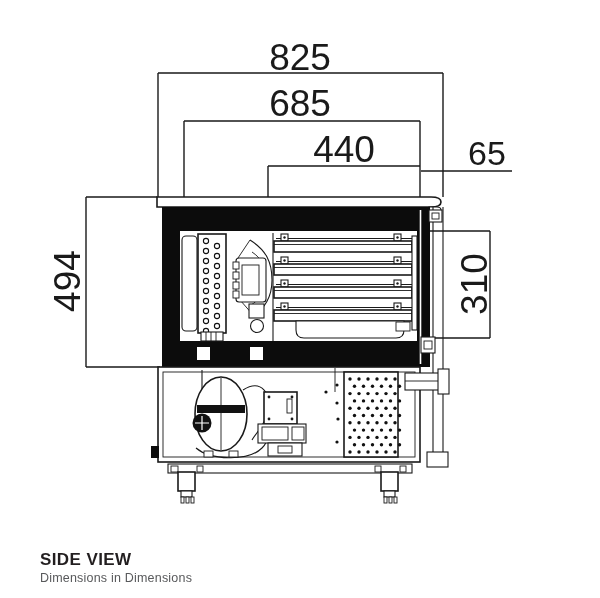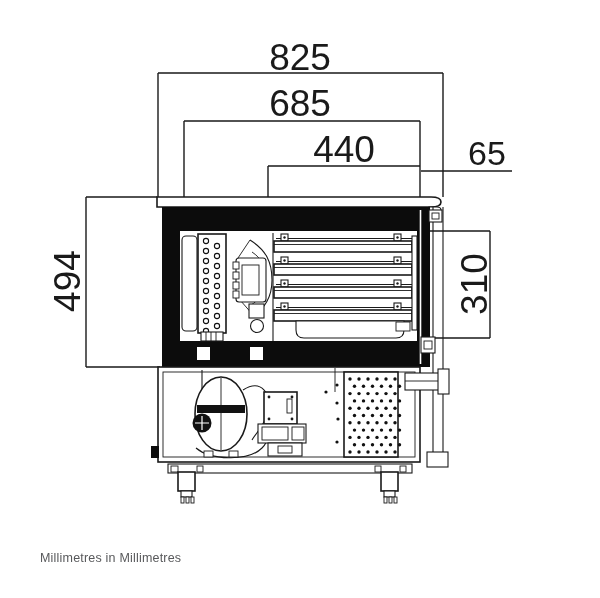--- a/index.html
+++ b/index.html
@@ -278,14 +278,15 @@
       <rect class="ln wfill" x="381" y="472" width="17" height="19"></rect>
       <rect class="ln-thin wfill" x="384" y="491" width="11" height="6"></rect>
       <rect class="ln-hair wfill" x="384" y="497" width="3" height="6"></rect>
       <rect class="ln-hair wfill" x="389" y="497" width="3" height="6"></rect>
       <rect class="ln-hair wfill" x="394" y="497" width="3" height="6"></rect>
     </g>
   </g>
 </svg>
 
 <div class="footer">
-  <div class="footer-sub">Millimetres in Millimetres</div>
+  <div class="footer-title">SIDE VIEW</div>
+  <div class="footer-sub">Dimensions in Dimensions</div>
 </div>
 
 </body></html>

